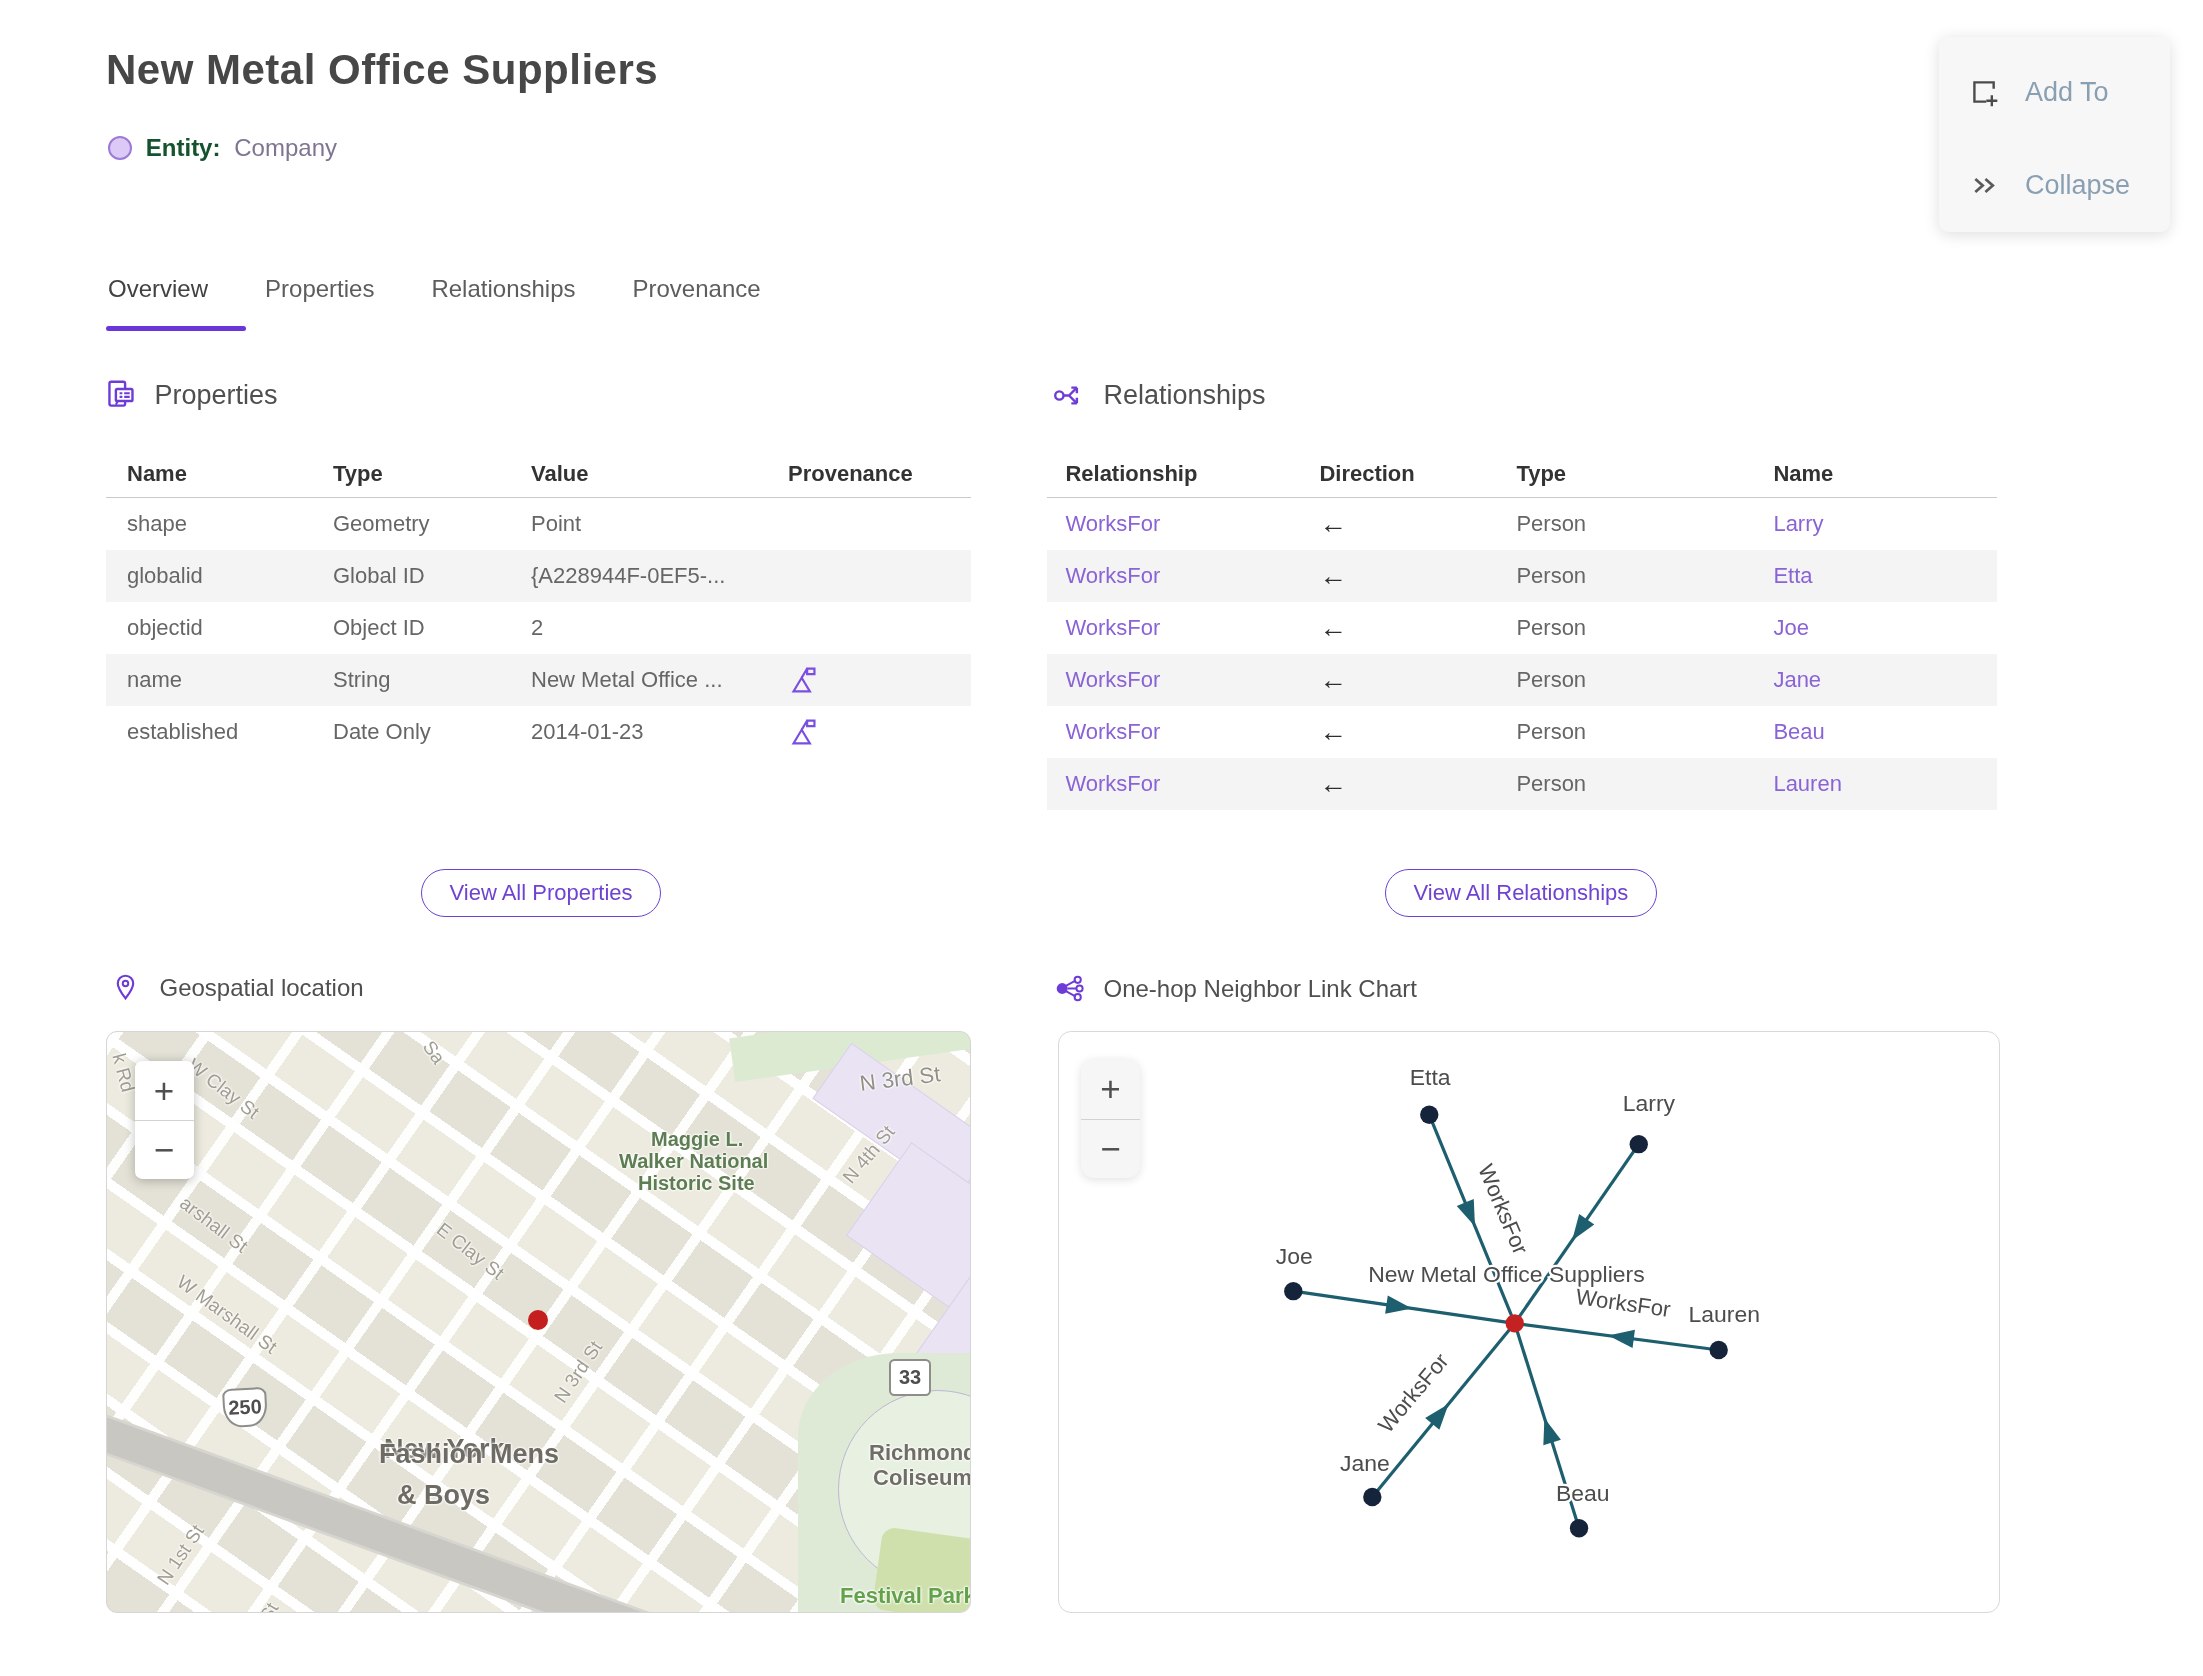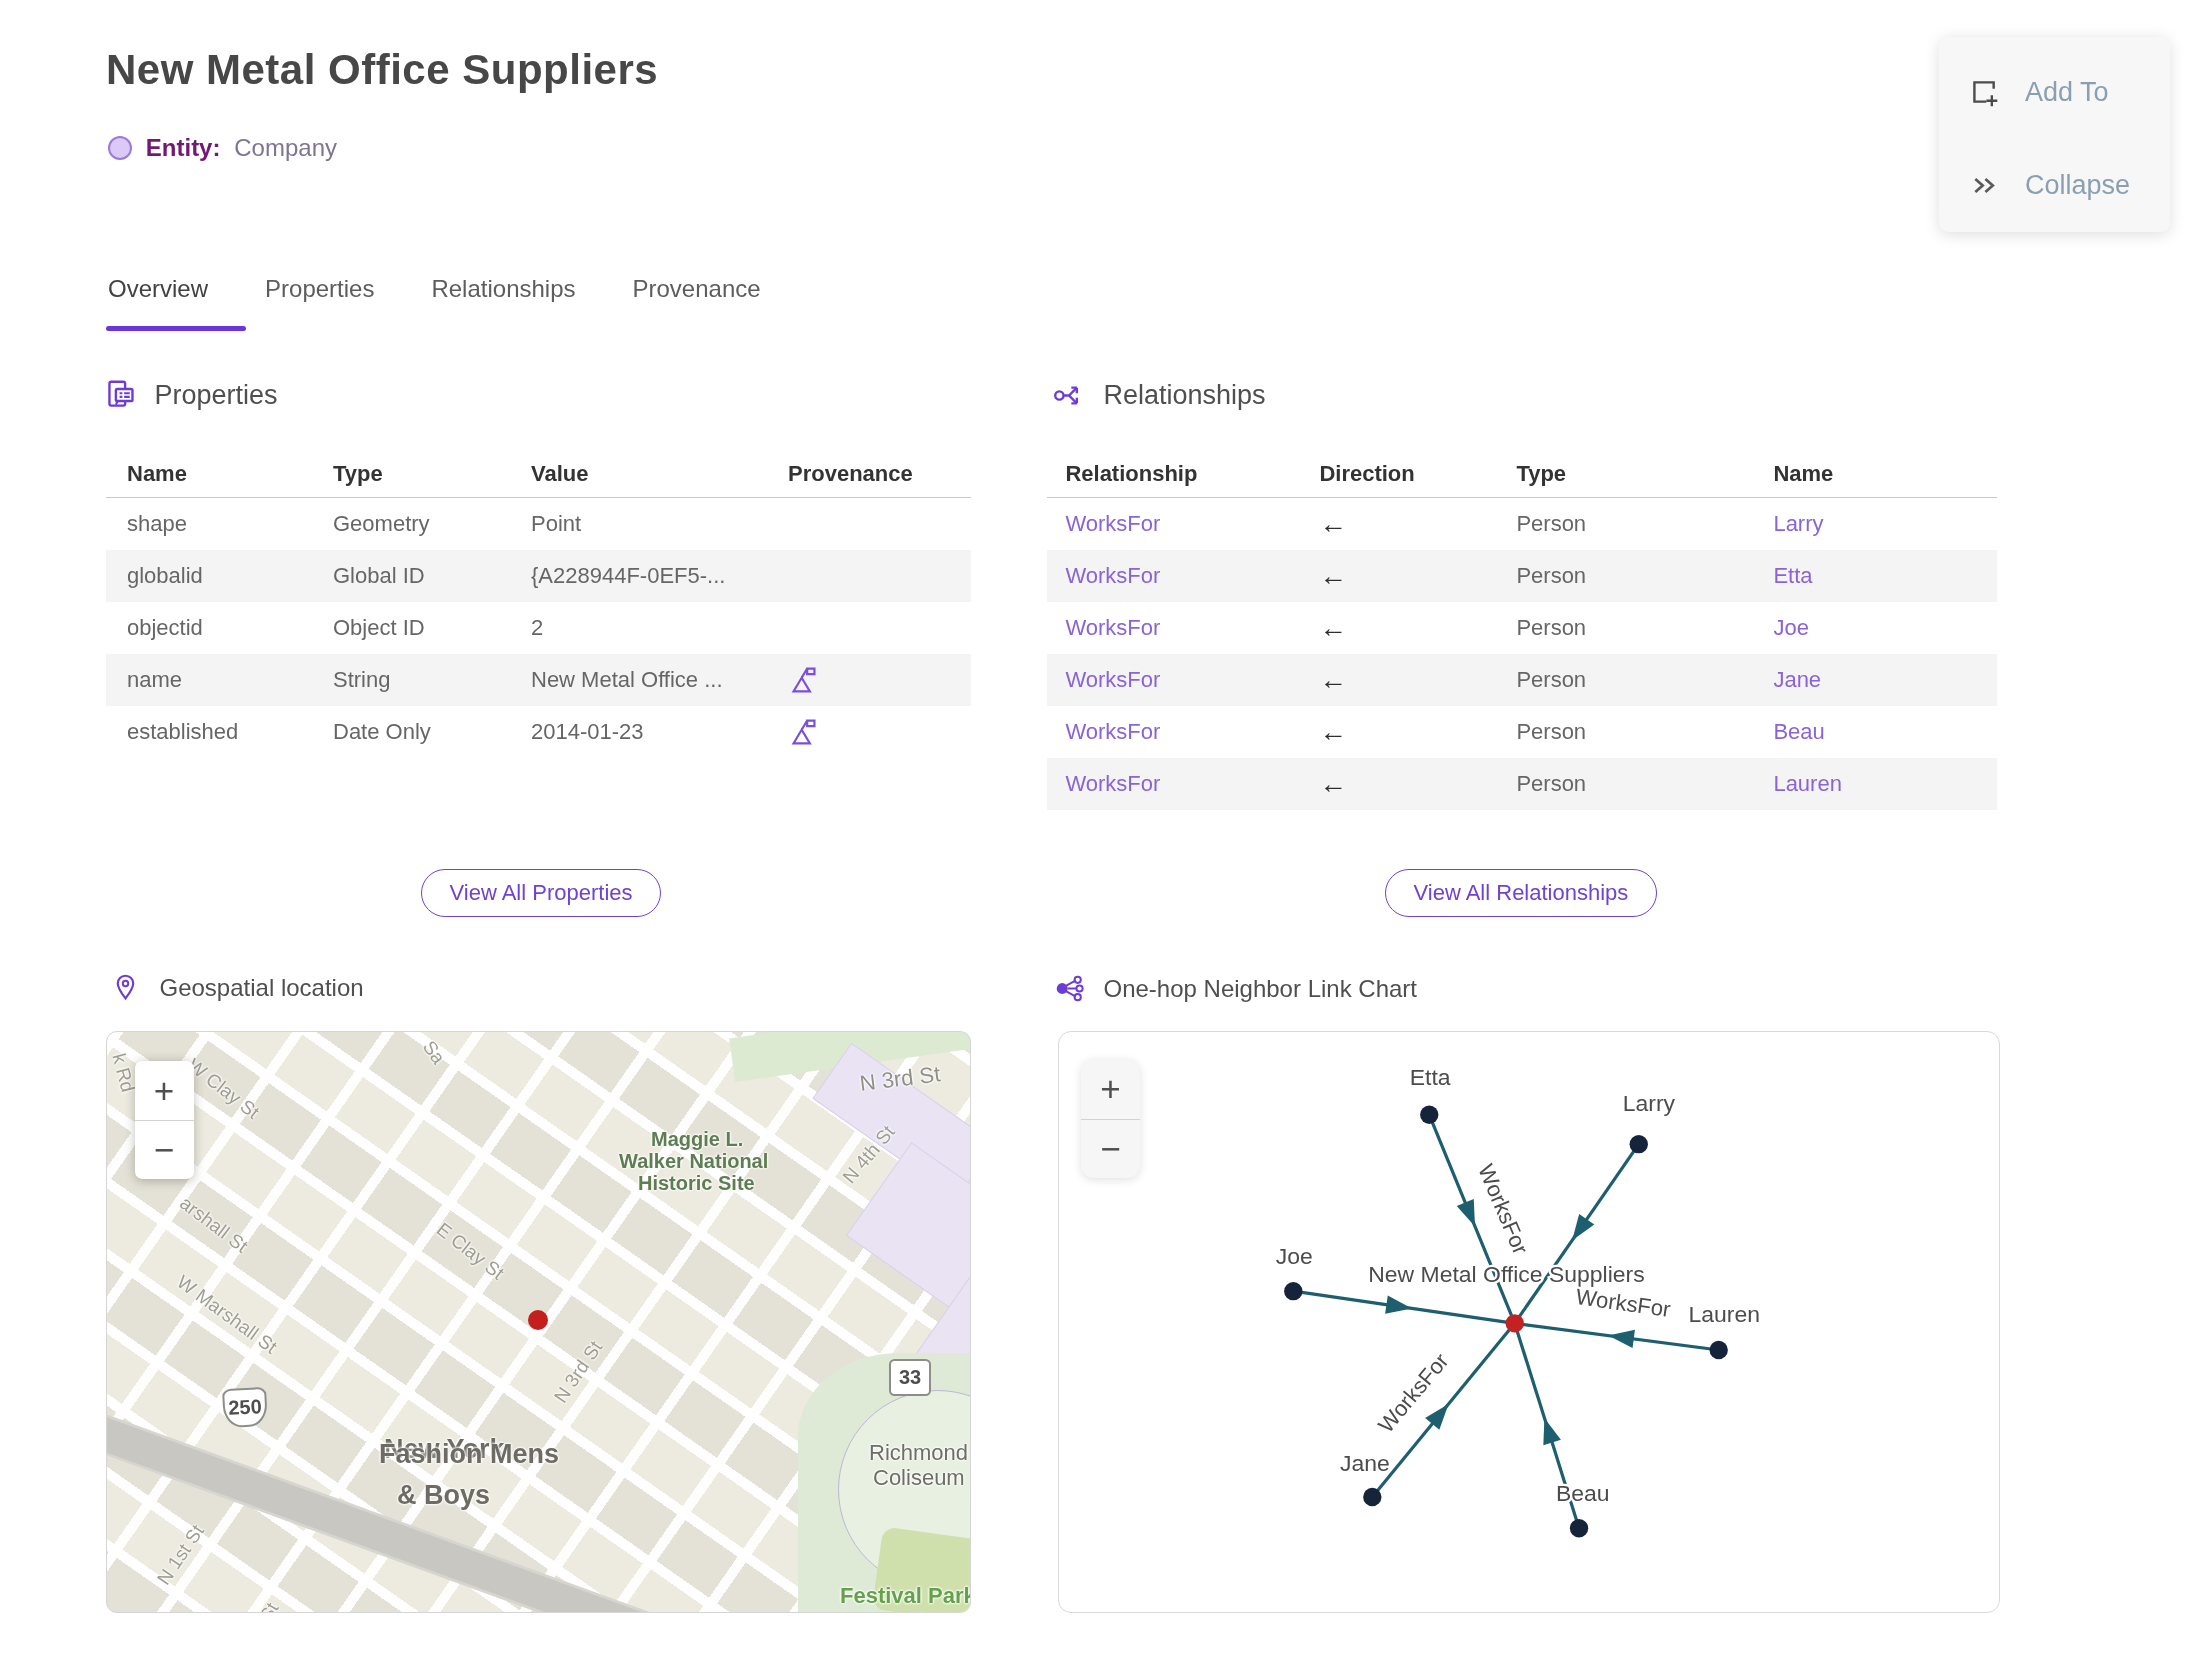--- a/index.html
+++ b/index.html
@@ -3,21 +3,21 @@
 <meta charset="utf-8">
 <style>
   html,body{margin:0;padding:0;background:#fff;}
   #app{position:relative;width:2204px;height:1677px;background:#ffffff;
        font-family:"Liberation Sans", sans-serif;color:#4f4f4f;overflow:hidden;}
 
   
   .page-title{position:absolute;left:106px;top:46px;font-size:42px;font-weight:bold;color:#474747;letter-spacing:0.5px;}
   .entity-row{position:absolute;left:108px;top:134px;display:flex;align-items:center;gap:13.8px;}
   .entity-dot{width:24px;height:24px;border-radius:50%;background:#dcc9f6;border:2.8px solid #9b7ad8;box-sizing:border-box;}
-  .entity-label{font-size:24px;font-weight:bold;color:#701a75;}
+  .entity-label{font-size:24px;font-weight:bold;color:#14532d;}
   .entity-type{font-size:24px;color:#7f7591;}
 
   
   .action-card{position:absolute;left:1939px;top:37px;width:231px;height:195px;background:#f7f7f7;
                border-radius:9.2px;box-shadow:0 2.8px 14.7px rgba(0,0,0,.13);}
   .action-item{position:absolute;left:0;width:100%;height:81px;display:flex;align-items:center;gap:24px;
                padding-left:29px;box-sizing:border-box;cursor:pointer;}
   .action-item .lbl{font-size:27px;color:#8aa0b2;}
   #act-add{top:14.7px;} #act-collapse{top:108px;}
   .aicon{width:33px;height:33px;flex:0 0 33px;}
@@ -71,21 +71,21 @@
   .green-patch{position:absolute;left:770px;top:503px;width:129px;height:83px;background:#cfe0ac;border-radius:13px;transform:rotate(8deg);}
   .pblock{position:absolute;background:#e9e3f4;border:0.9px solid #d8d0e8;transform:rotate(35deg);}
   .pb1{left:709px;top:55px;width:174px;height:66px;}
   .pb2{left:759px;top:140px;width:138px;height:112px;}
   .pb3{left:823px;top:268px;width:170px;height:119px;}
   .mlabel{position:absolute;white-space:nowrap;font-size:19px;color:#a09d92;transform-origin:left center;
           text-shadow:0 0 2.8px #fff,0 0 2.8px #fff,0 0 2.8px #fff;}
   .mlabel.street-lg{font-size:22px;color:#918f86;}
   .mlabel.poi-green{color:#5d7d52;font-weight:bold;font-size:20px;}
   .mlabel.poi-dark{color:#6d6b64;font-weight:bold;font-size:27px;}
-  .mlabel.poi-gray{color:#6f6d66;font-weight:400;font-size:22px;}
+  .mlabel.poi-gray{color:#6f6d66;font-weight:700;font-size:22px;}
   .mlabel.park-lbl{color:#63a24b;font-weight:bold;font-size:22px;margin-left:17px;}
   .shield{position:absolute;background:#fff;display:flex;align-items:center;justify-content:center;
           font-size:20px;font-weight:bold;color:#4e4e4e;border:2.8px solid #8d8d89;box-sizing:border-box;}
   .shield.us{width:44px;height:39px;border-radius:9.2px 9.2px 18.4px 18.4px/7.3px 7.3px 22px 22px;transform:rotate(-3deg);}
   .shield.box{width:42px;height:37px;border-radius:5.5px;}
   .map-marker{position:absolute;width:20px;height:20px;border-radius:50%;background:#c41e1e;}
 
   
   .zoomctl{position:absolute;width:59px;border-radius:7.3px;background:#fff;box-shadow:0 1.8px 11px rgba(0,0,0,.25);overflow:hidden;}
   .zoomctl .zbtn{width:100%;height:59px;display:flex;align-items:center;justify-content:center;

